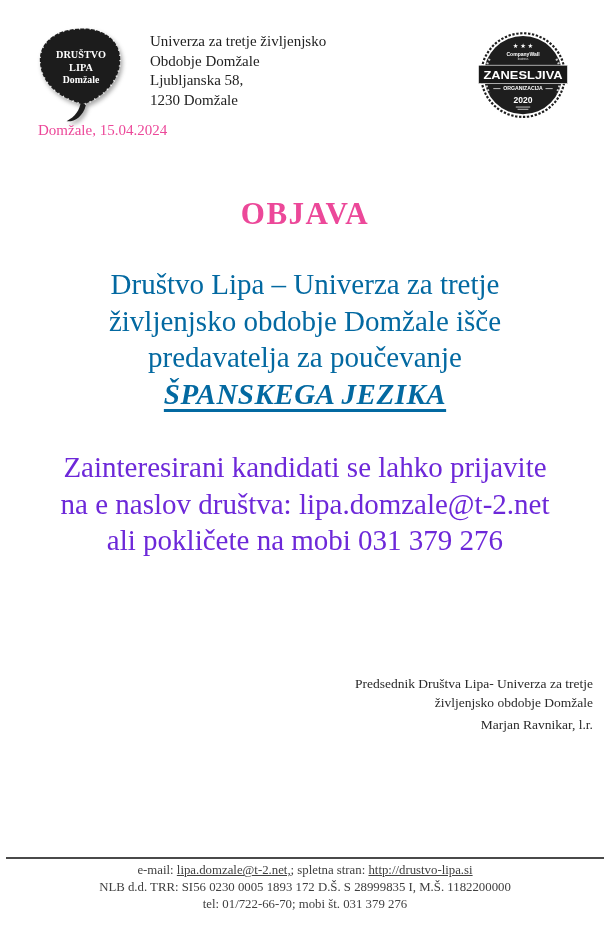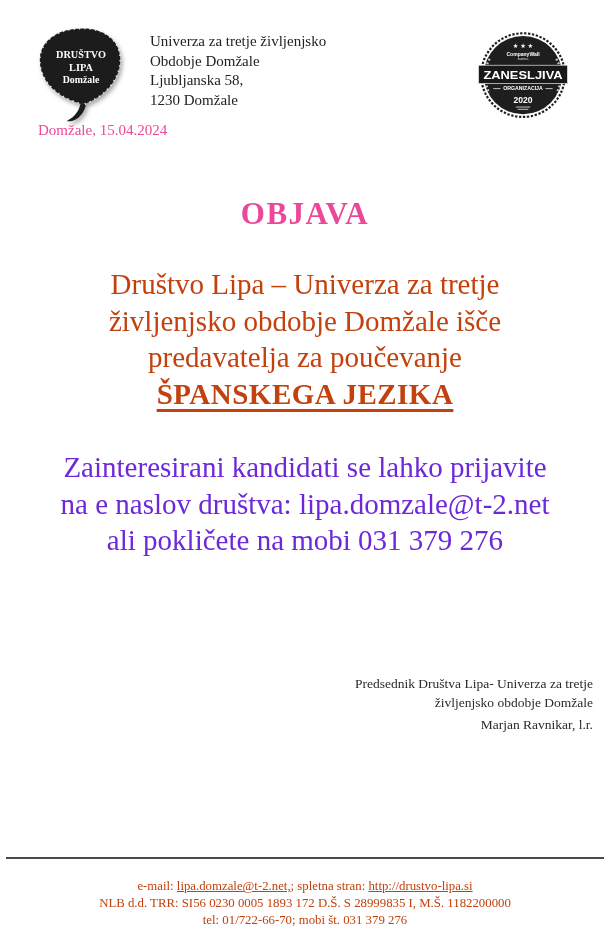--- a/index.html
+++ b/index.html
@@ -24,45 +24,45 @@
 
   .dateline { position: absolute; left: 38px; top: 122px; font-size: 15px; color: #ec4899; }
 
   
   .title {
     position: absolute; top: 196px; left: 0; width: 100%;
     text-align: center; font-size: 31px; font-weight: bold; letter-spacing: 1.5px; color: #ec4899;
   }
   .para1 {
     position: absolute; top: 266px; left: 0; width: 100%;
-    text-align: center; font-size: 29px; line-height: 36.5px; color: #c2410c;
+    text-align: center; font-size: 29px; line-height: 36.5px; color: #0369a1;
   }
   .para1 .emph {
-    font-weight: bold; 
+    font-weight: bold; font-style: italic;
     text-decoration: underline; text-decoration-thickness: 3px; text-underline-offset: 5px;
     letter-spacing: 0.5px;
   }
   .para2 {
     position: absolute; top: 449px; left: 0; width: 100%;
     text-align: center; font-size: 29px; line-height: 36.5px; color: #6d28d9;
   }
 
   
   .signature {
     position: absolute; top: 675px; right: 17px;
     text-align: right; font-size: 13.5px; line-height: 18.5px; color: #2a2a2a;
   }
   .signature .name { margin-top: 4px; }
 
   
   .footer {
     position: absolute; top: 857px; left: 6px; right: 6px;
     border-top: 2px solid #4a4a4a;
-    padding-top: 19px;
-    text-align: center; font-size: 12.8px; line-height: 17px; color: #c2410c;
+    padding-top: 3px;
+    text-align: center; font-size: 12.8px; line-height: 17px; color: #404040;
   }
   .u { text-decoration: underline; }
 </style>
 </head>
 <body>
 
 <div class="page">
 
   <div class="logo">
     <svg viewBox="0 0 100 112" aria-hidden="true">

